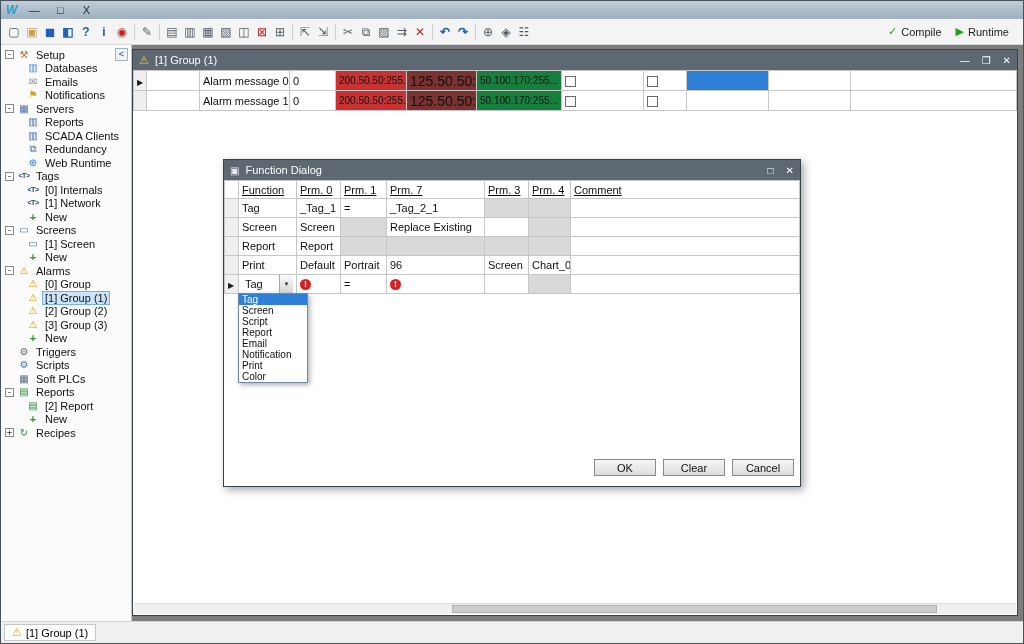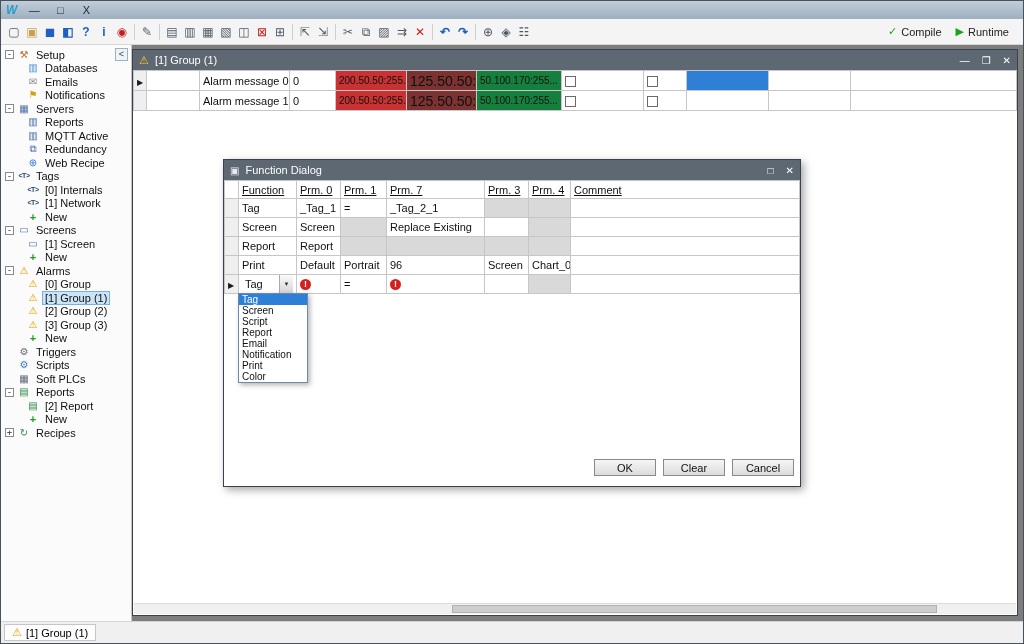--- a/index.html
+++ b/index.html
@@ -179,29 +179,29 @@
         <span class="exp">-</span>
         <span class="ticon ic-srv">▦</span>
         <span class="tlabel">Servers</span>
       </div>
       <div class="tree-row lvl1">
         <span class="ticon ic-srv">▥</span>
         <span class="tlabel">Reports</span>
       </div>
       <div class="tree-row lvl1">
         <span class="ticon ic-srv">▥</span>
-        <span class="tlabel">MQTT Active</span>
+        <span class="tlabel">SCADA Clients</span>
       </div>
       <div class="tree-row lvl1">
         <span class="ticon ic-srv">⧉</span>
         <span class="tlabel">Redundancy</span>
       </div>
       <div class="tree-row lvl1">
         <span class="ticon ic-web">⊕</span>
-        <span class="tlabel">Web Recipe</span>
+        <span class="tlabel">Web Runtime</span>
       </div>
       <div class="tree-row lvl0">
         <span class="exp">-</span>
         <span class="ticon ic-tag">&lt;T&gt;</span>
         <span class="tlabel">Tags</span>
       </div>
       <div class="tree-row lvl1">
         <span class="ticon ic-tag">&lt;T&gt;</span>
         <span class="tlabel">[0] Internals</span>
       </div>

